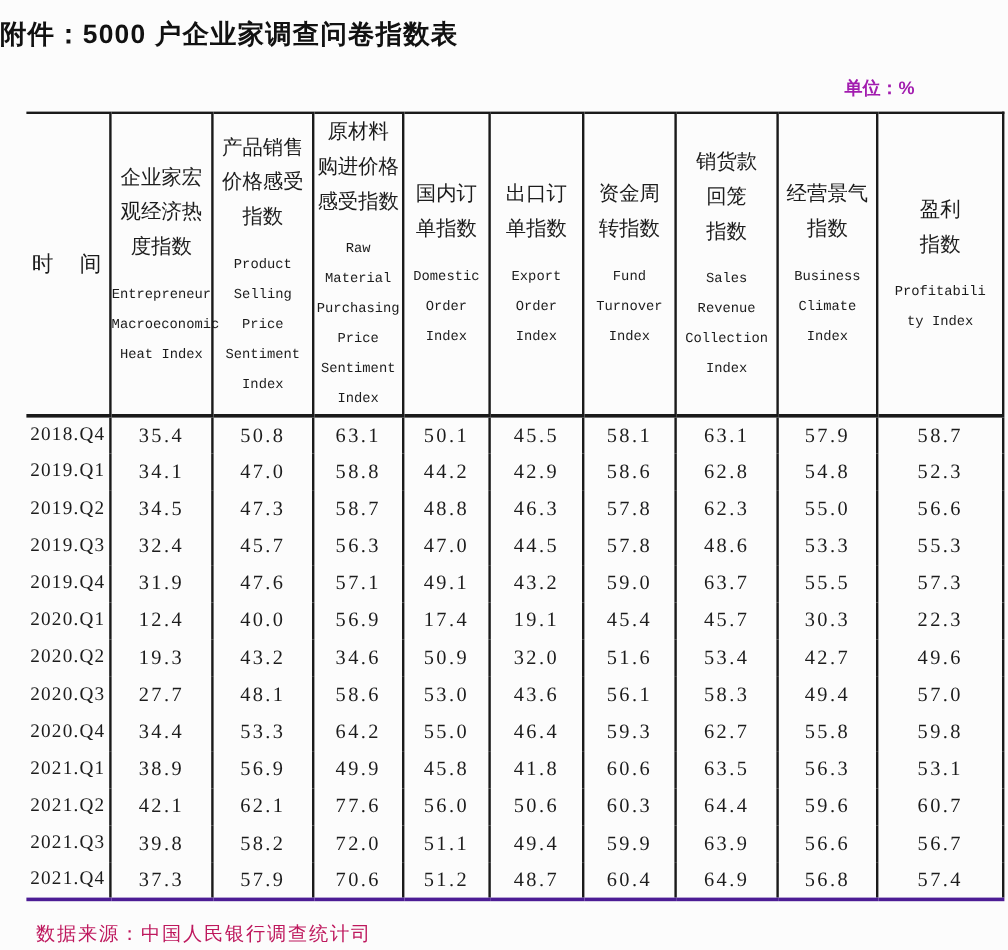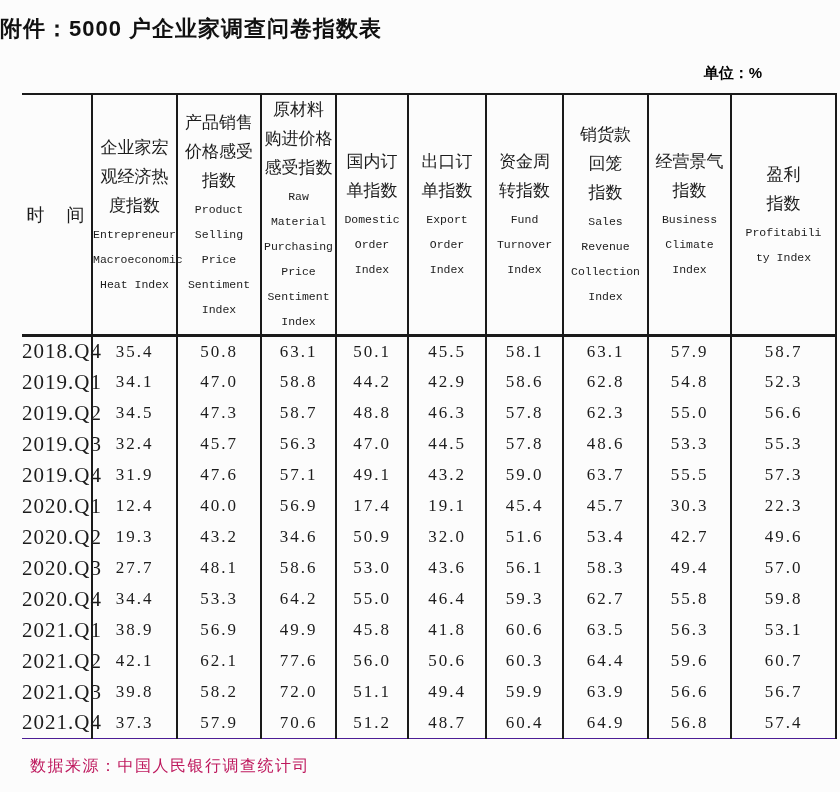--- a/index.html
+++ b/index.html
@@ -24,63 +24,63 @@
     font-weight: bold;
     letter-spacing: 1px;
     color: #111;
   }
   .unit {
     margin: 20px 78px 10px 0;
     text-align: right;
     font-family: "Liberation Sans", "DejaVu Sans", sans-serif;
     font-size: 15px;
     font-weight: bold;
-    color: #000000;
+    color: #a21caf;
   }
   table.idx-table {
     margin-left: 22px;
     width: 814px;
     table-layout: fixed;
     border-collapse: collapse;
   }
   .idx-table th, .idx-table td {
     padding: 0;
     text-align: center;
     vertical-align: middle;
     font-weight: normal;
     color: #1c1c1c;
   }
   
   .idx-table tr > * { border-left: 2px solid #1a1a1a; }
   .idx-table tr > *:first-child { border-left: none; }
   .idx-table tr > *:last-child { border-right: 2px solid #1a1a1a; }
   
   .idx-table thead th { border-top: 2px solid #1a1a1a; border-bottom: 3px solid #1a1a1a; height: 210px; }
-  .idx-table tbody tr:last-child > * { border-bottom: 1px solid #4c1d95; }
+  .idx-table tbody tr:last-child > * { border-bottom: 3px solid #4c1d95; }
   .idx-table tbody tr { height: 31px; }
 
   .time-head {
     font-size: 18px;
     letter-spacing: 2px;
     margin-top: 13px;
   }
   .hd-zh {
     white-space: pre-line;
     font-size: 17px;
     line-height: 29px;
   }
   .hd-en {
     white-space: pre-line;
     font-family: "Liberation Mono", "DejaVu Sans Mono", monospace;
     font-size: 11.5px;
     line-height: 25px;
-    margin-top: 2px;
+    margin-top: 13px;
   }
   .time-cell {
-    font-size: 21px;
+    font-size: 16px;
     letter-spacing: 1px;
   }
   .num-cell {
     font-size: 17px;
     letter-spacing: 2px;
   }
   .source {
     margin: 17px 0 0 30px;
     font-size: 16px;
     letter-spacing: 1.5px;

